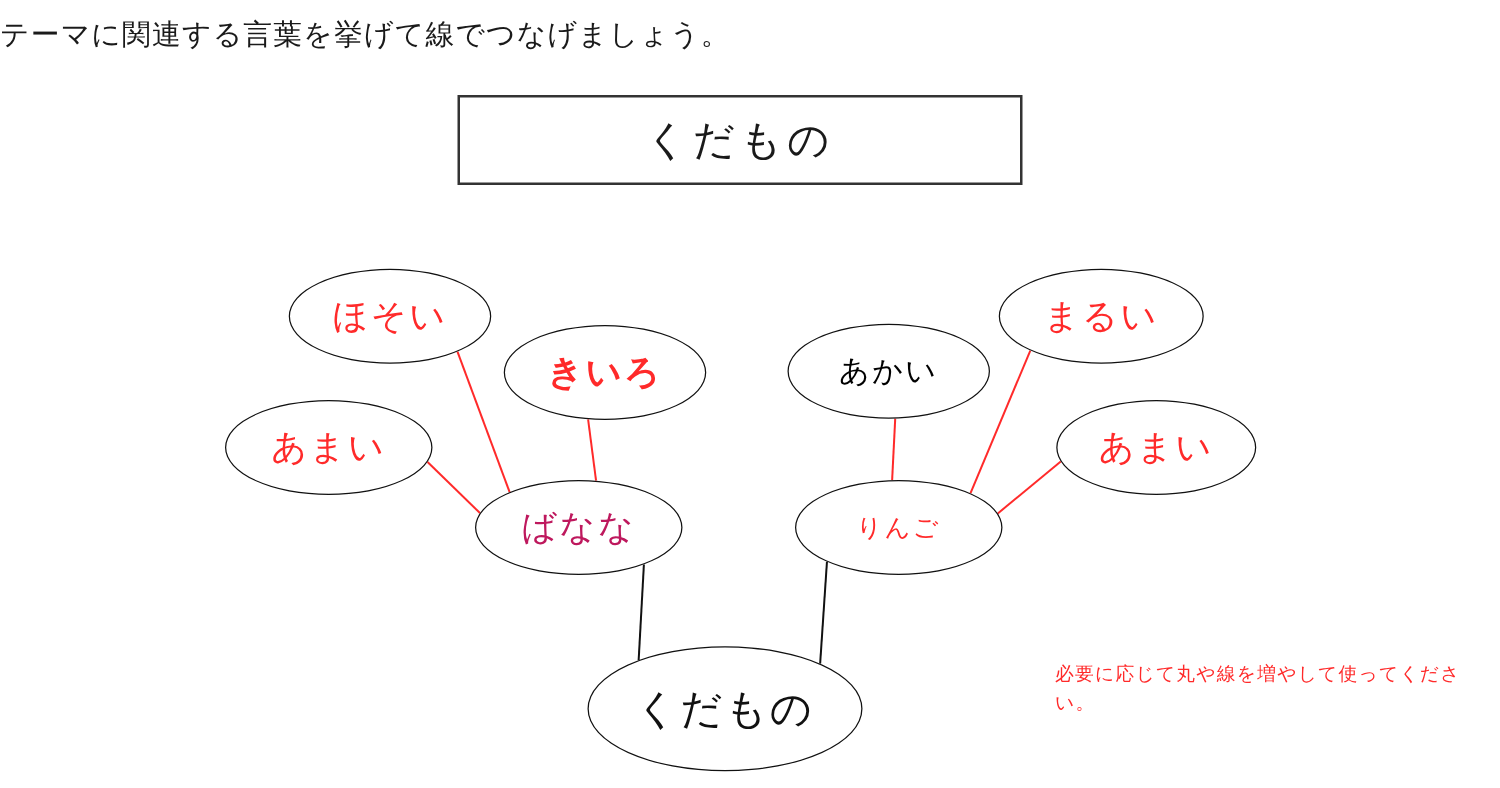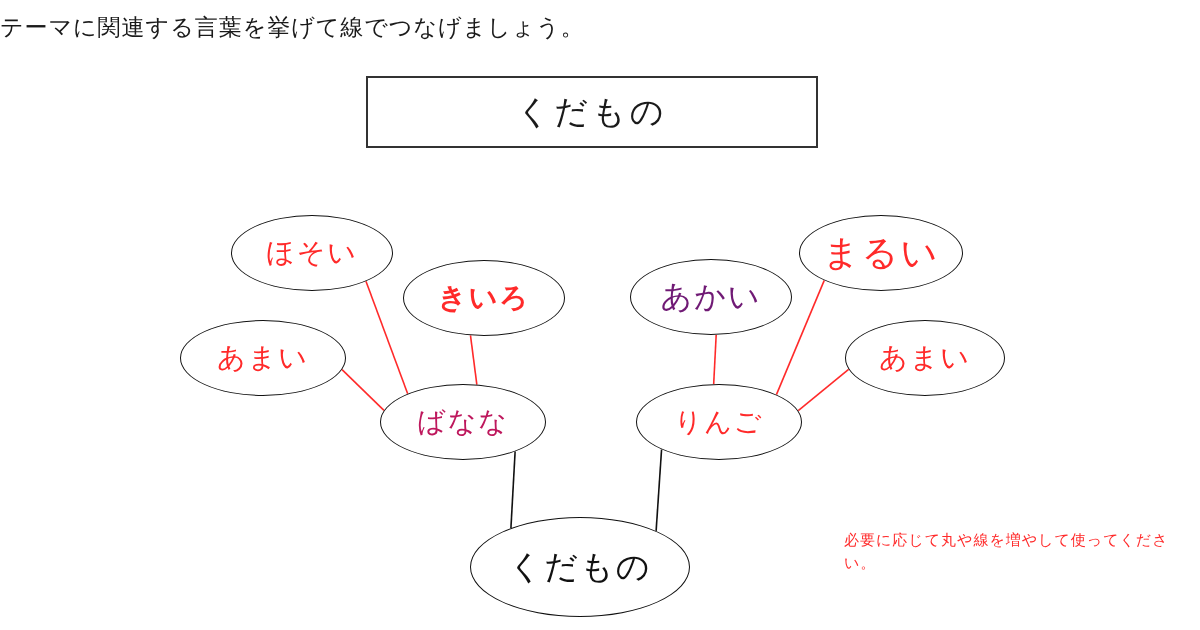--- a/index.html
+++ b/index.html
@@ -107,36 +107,36 @@
   <div class="theme-box-label">くだもの</div>
 </div>
 
 <div id="nodes-layer">
     <div class="node black-text" style="left: 470px; top: 517px; width: 220px; height: 100px; font-size: 33px; color: rgb(17, 17, 17);">
       <span>くだもの</span>
     </div>
     <div class="node red-text" style="left: 380px; top: 384px; width: 166px; height: 76px; font-size: 28px; color: #be185d;">
       <span>ばなな</span>
     </div>
-    <div class="node red-text" style="left: 636px; top: 384px; width: 166px; height: 76px; font-size: 27px; color: rgb(255, 42, 42);">
+    <div class="node red-text" style="left: 636px; top: 384px; width: 166px; height: 76px; font-size: 20px; color: rgb(255, 42, 42);">
       <span>りんご</span>
     </div>
     <div class="node red-text" style="left: 231px; top: 215px; width: 162px; height: 76px; font-size: 28px; color: rgb(255, 42, 42);">
       <span>ほそい</span>
     </div>
     <div class="node red-text" style="left: 403px; top: 260px; width: 162px; height: 76px; font-size: 28px; color: rgb(255, 42, 42); font-weight: bold;">
       <span>きいろ</span>
     </div>
     <div class="node red-text" style="left: 180px; top: 320px; width: 166px; height: 76px; font-size: 28px; color: rgb(255, 42, 42);">
       <span>あまい</span>
     </div>
-    <div class="node red-text" style="left: 630px; top: 259px; width: 162px; height: 76px; font-size: 31px; color: #701a75;">
+    <div class="node red-text" style="left: 630px; top: 259px; width: 162px; height: 76px; font-size: 24px; color: #000000;">
       <span>あかい</span>
     </div>
-    <div class="node red-text" style="left: 799px; top: 215px; width: 164px; height: 76px; font-size: 36px; color: rgb(255, 42, 42);">
+    <div class="node red-text" style="left: 799px; top: 215px; width: 164px; height: 76px; font-size: 28px; color: rgb(255, 42, 42);">
       <span>まるい</span>
     </div>
     <div class="node red-text" style="left: 845px; top: 320px; width: 160px; height: 76px; font-size: 28px; color: rgb(255, 42, 42);">
       <span>あまい</span>
     </div>
   </div>
 
 <div class="note">必要に応じて丸や線を増やして使ってください。</div>
 
 </body></html>

